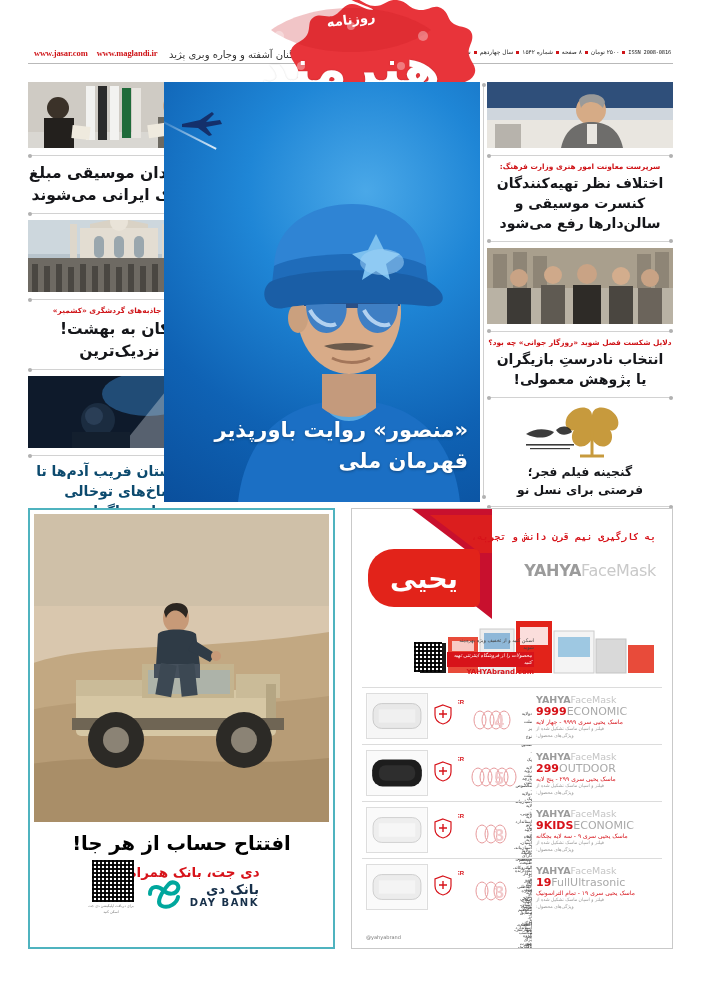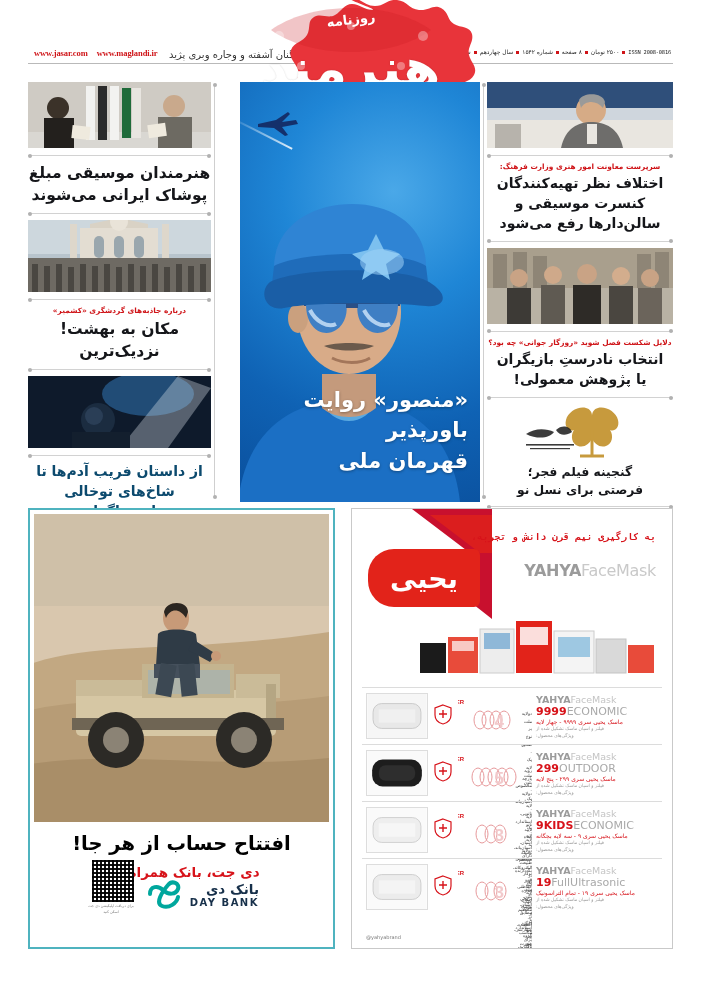--- a/index.html
+++ b/index.html
@@ -52,21 +52,21 @@
   .hsep::before, .hsep::after { content:""; position:absolute; top:-1.5px; width:4px; height:4px; background:#b1b1b1; border-radius:50%; }
   .hsep::before { left:0; } .hsep::after { right:0; }
 
   .kicker { color:#cf1418; font-weight:bold; font-size:7.4px; text-align:center; line-height:1.4; margin-bottom:2px;}
   .headline { color:#111; font-weight:bold; text-align:center; line-height:1.42; }
   .headline.blk { color:#15161a; }
   .headline.red { color:#0c4a6e; }
   .h-lg { font-size:15.5px; } .h-md { font-size:14px; } .h-sm { font-size:12.3px; }
 
   
-  .cover { position:relative; width:240px; height:420px; overflow:hidden; background:#1273c4; }
+  .cover { position:relative; width:316px; height:420px; overflow:hidden; background:#1273c4; }
   .cover-sky { position:absolute; inset:0;
      background:
        radial-gradient(circle at 64% 26%, #4aa8e8 0%, #1f86d6 32%, #0f62b4 68%, #0a4f9c 100%);}
   .jet { position:absolute; left:14px; top:26px; width:46px; height:30px; }
   .contrail { position:absolute; left:-14px; top:50px; width:70px; height:2px; background:linear-gradient(90deg,rgba(255,255,255,0) 0%,rgba(255,255,255,.85) 100%); transform:rotate(27deg); }
   .officer { position:absolute; left:0; right:0; bottom:0; height:360px; }
   .cover-head { position:absolute; right:12px; left:12px; bottom:26px; color:#fff; text-align:right;
      font-weight:bold; font-size:21px; line-height:1.45; text-shadow:0 1px 3px rgba(0,0,0,.35); }
 
   
@@ -417,20 +417,28 @@
         <rect x="62" y="16" width="34" height="44" fill="#ededed" stroke="#ccc"></rect>
         <rect x="66" y="20" width="26" height="16" fill="#8fb8d8"></rect>
         <rect x="98" y="8" width="36" height="52" fill="#e2231a"></rect>
         <rect x="102" y="14" width="28" height="18" fill="#fff" opacity=".85"></rect>
         <rect x="136" y="18" width="40" height="42" fill="#f4f4f4" stroke="#ccc"></rect>
         <rect x="140" y="24" width="32" height="20" fill="#9ec8e2"></rect>
         <rect x="178" y="26" width="30" height="34" fill="#d9d9d9" stroke="#c3c3c3"></rect>
         <rect x="210" y="32" width="26" height="28" fill="#e84b3a"></rect>
       </svg>
 
+      <div class="y-qr">
+        <div class="qrbox"></div>
+        <div class="qr-txt">
+          <span>اسکن کنید و از تخفیف ویژه بهره‌مند شوید</span><br>
+          <i class="band">محصولات را از فروشگاه اینترنتی تهیه کنید</i>
+          <span class="red">YAHYAbrand.com</span>
+        </div>
+      </div>
 
       <div class="prow" style="top:178px">
         <svg class="swatch" viewBox="0 0 62 46">
             <rect width="62" height="46" fill="#f6f6f6"></rect>
             <rect x="6" y="10" width="50" height="26" rx="9" fill="#e8e8e8" stroke="#c8c8c8"></rect>
             <rect x="12" y="16" width="38" height="14" fill="#f0f0f0"></rect>
           </svg>
         <svg class="shield" viewBox="0 0 18 21">
             <path d="M9 1 L17 4 V11 C17 16 13 19 9 20 C5 19 1 16 1 11 V4 Z" fill="none" stroke="#d7131a" stroke-width="1.2"></path>
             <path d="M9 6 V14 M5 10 H13" stroke="#d7131a" stroke-width="1.4"></path>

